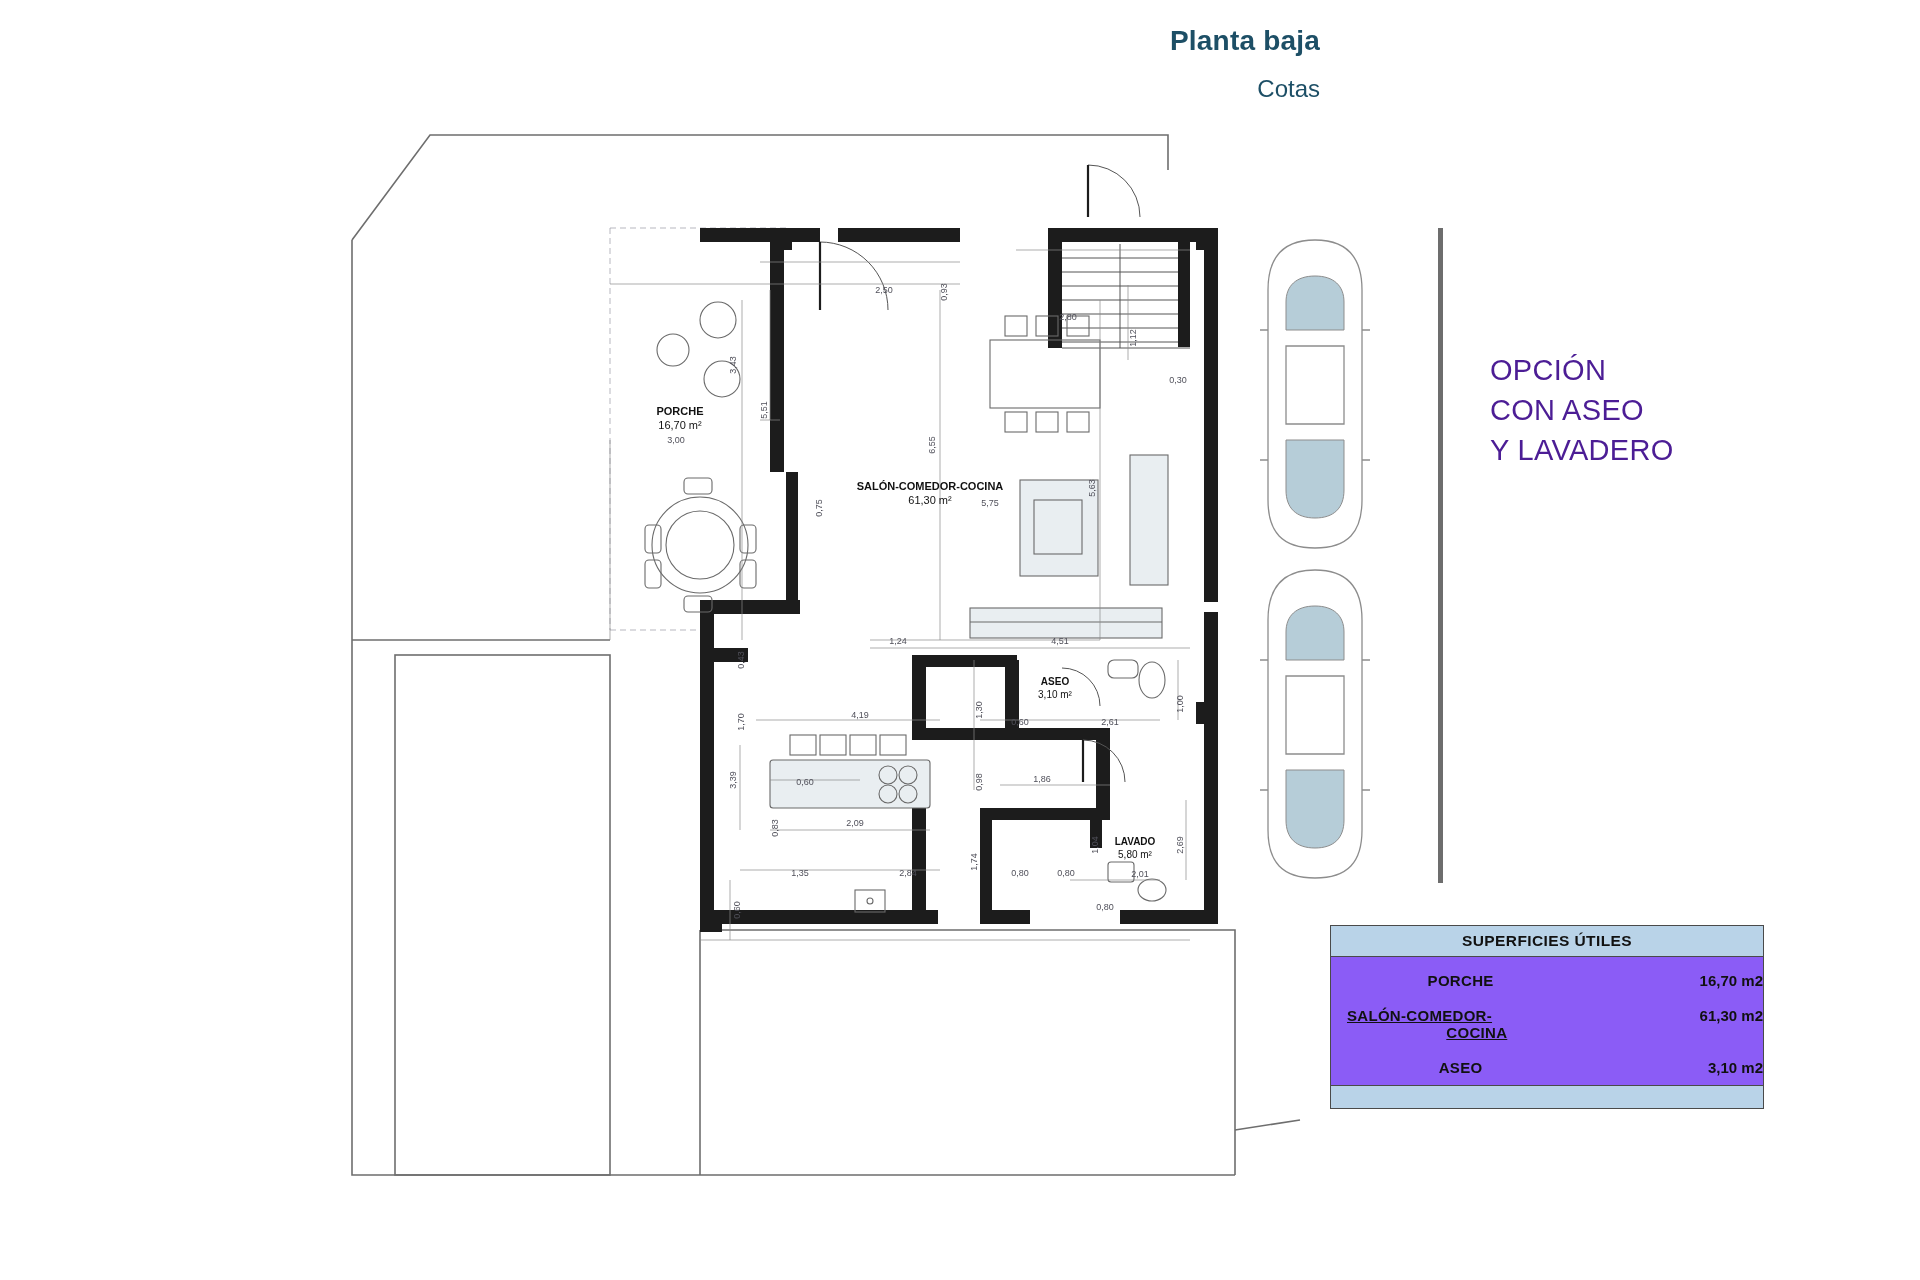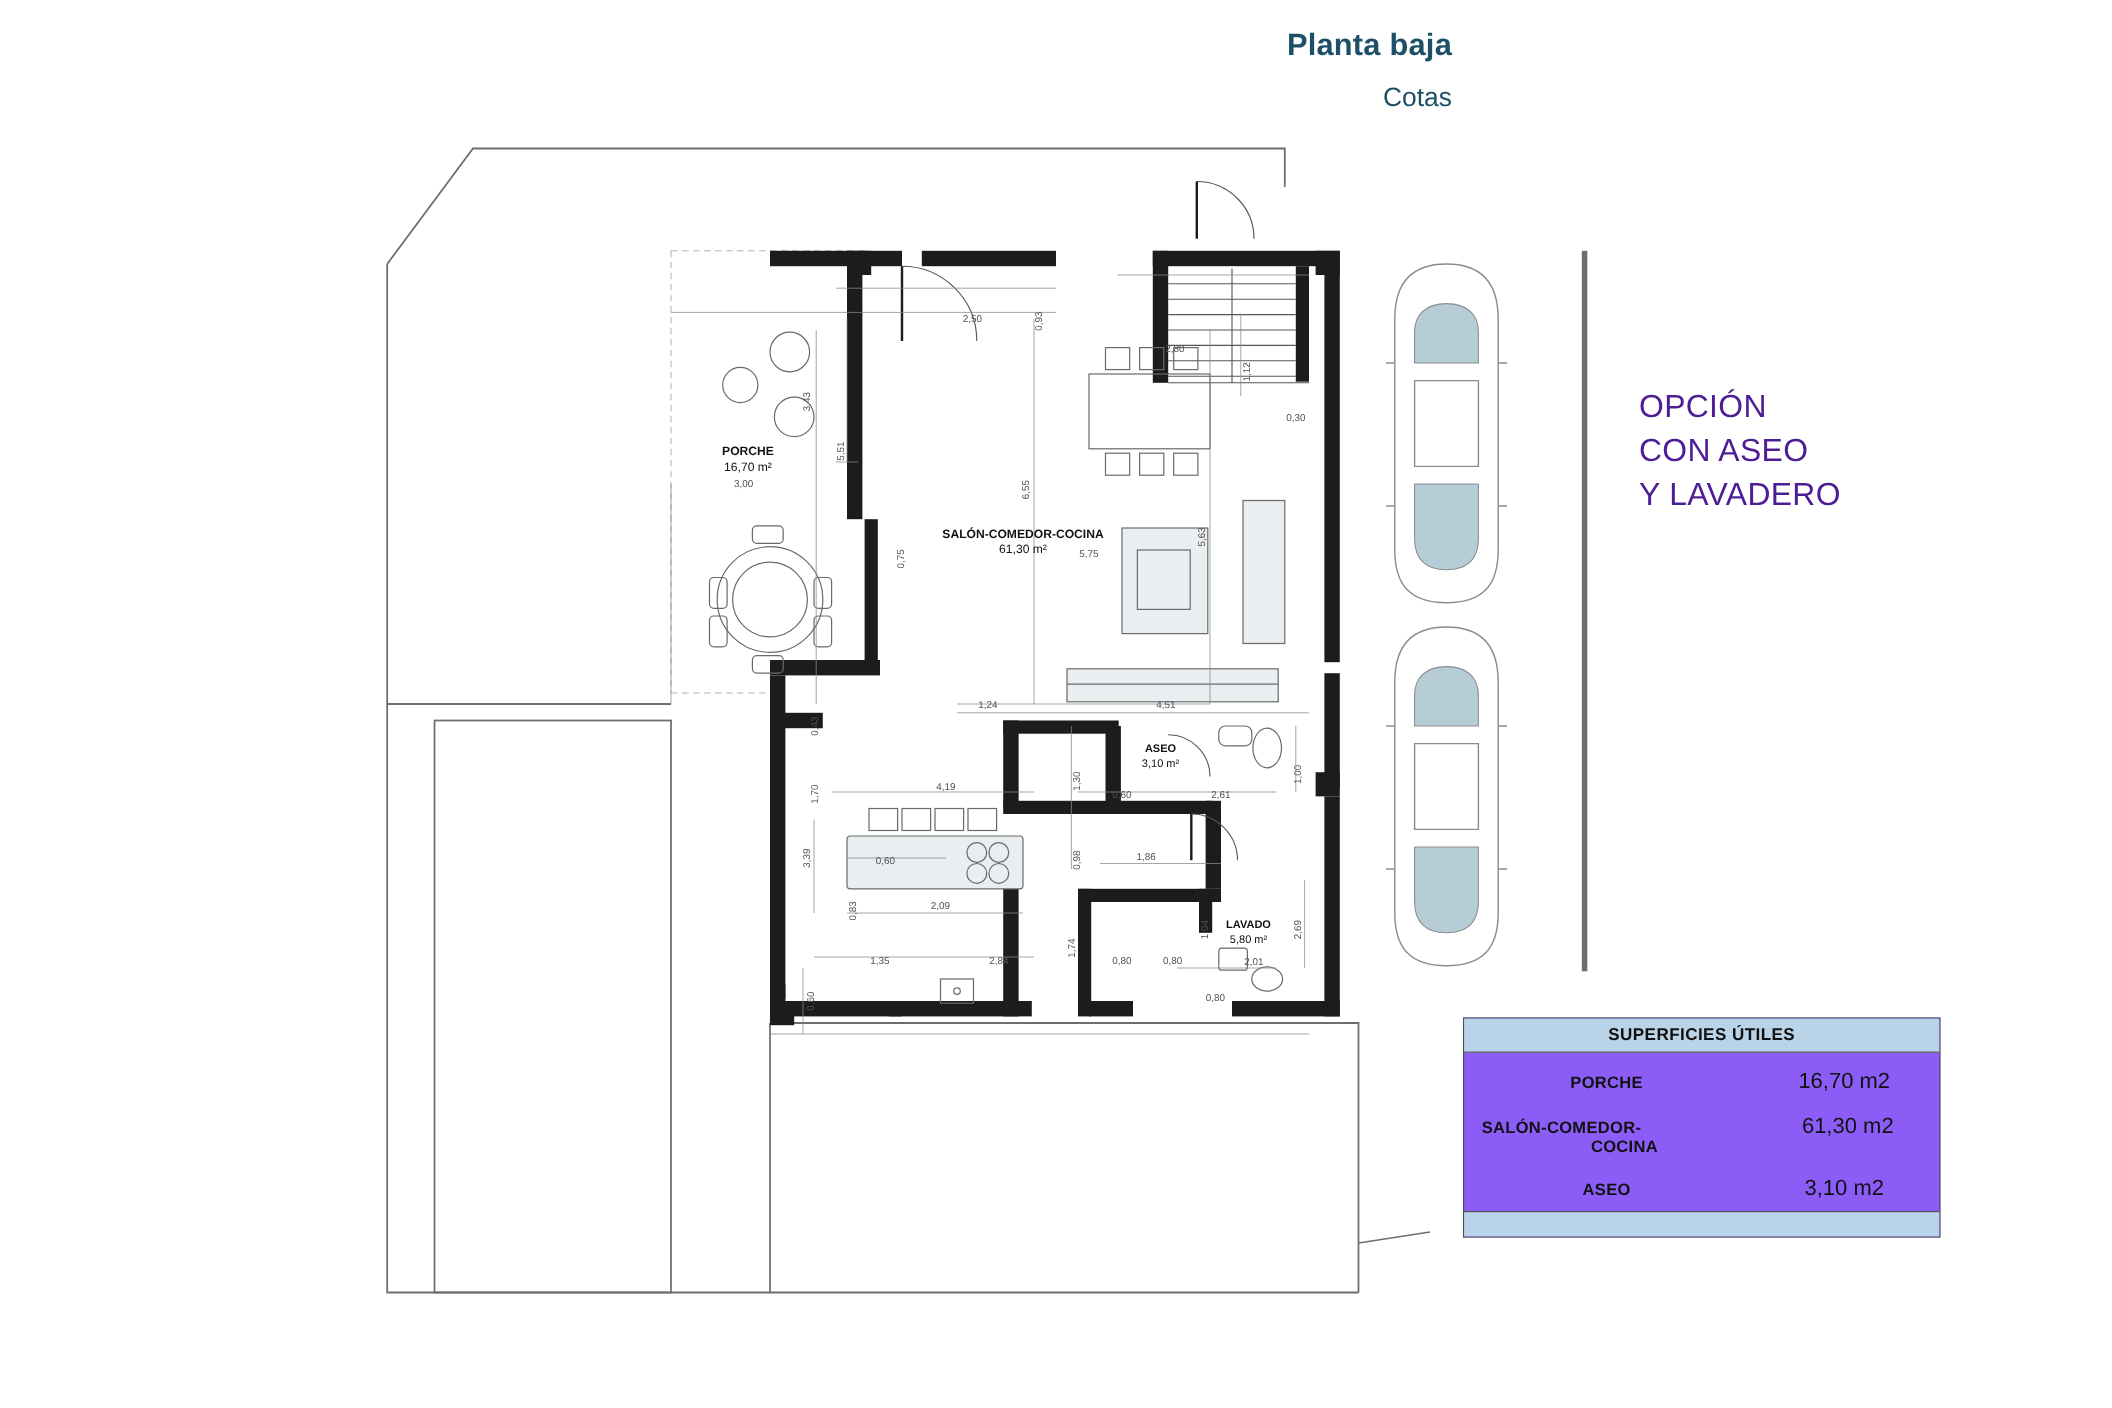--- a/index.html
+++ b/index.html
@@ -99,31 +99,32 @@
     width: 60%;
     text-align: center;
     font-weight: bold;
     font-size: 15px;
     letter-spacing: .3px;
     color: #111;
   }
   #surfaces-table .row .name.two-line {
     text-align: left;
     padding-left: 16px;
+    text-decoration: underline;
   }
   #surfaces-table .row .name .l2 {
     display: block;
     text-align: center;
     padding-left: 10px;
   }
   #surfaces-table .row .value {
     width: 40%;
-    text-align: center;
-    font-weight: normal;
-    font-size: 20px;
+    text-align: right;
+    font-weight: bold;
+    font-size: 15px;
     color: #111;
   }
   #surfaces-table .tbl-footer {
     height: 22px;
     background: #b9d3e8;
     border-top: 1px solid #4a4a4a;
   }
 
   
   .room-label {

